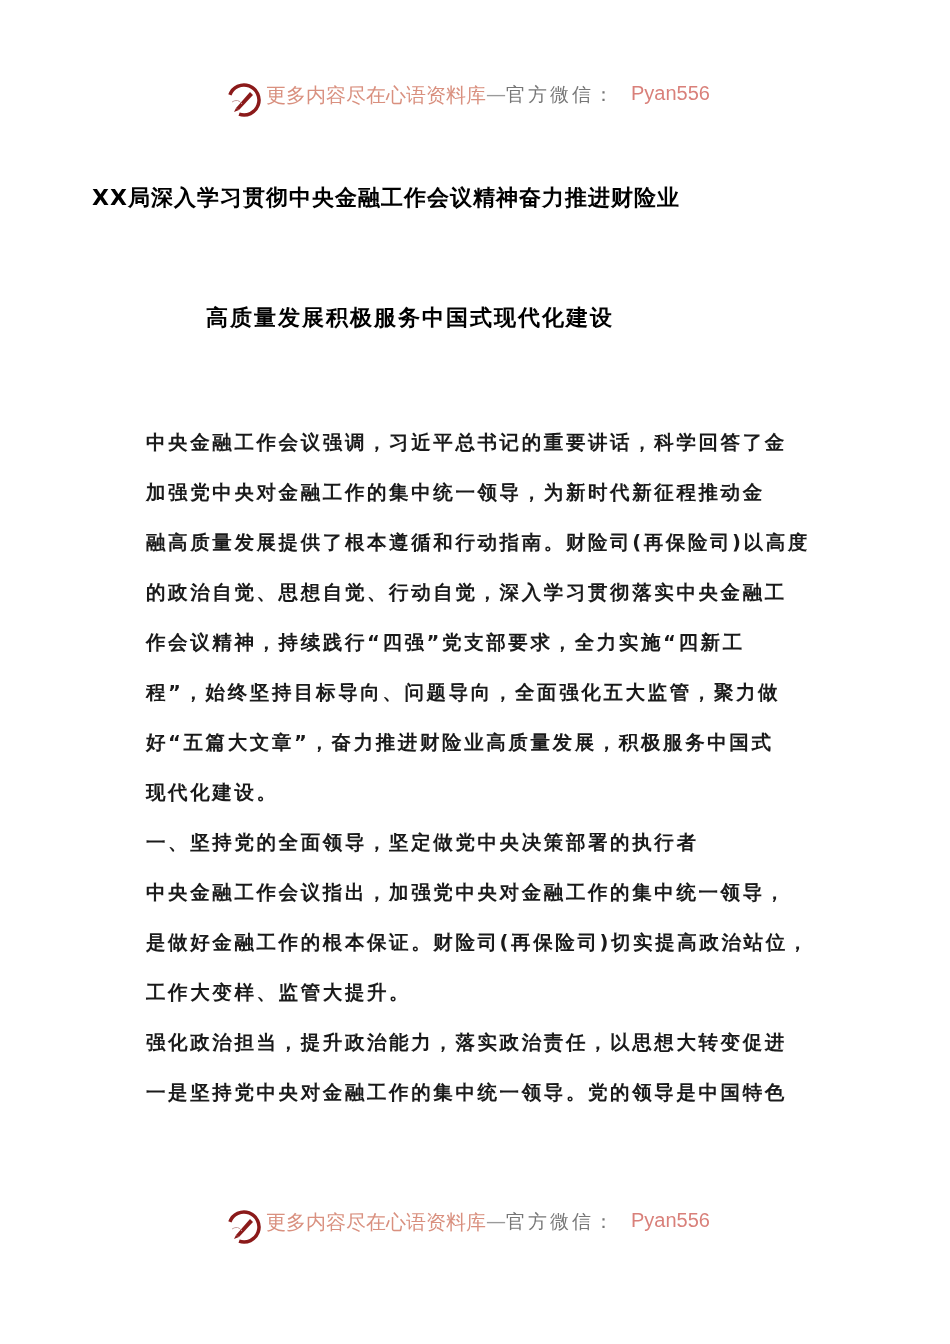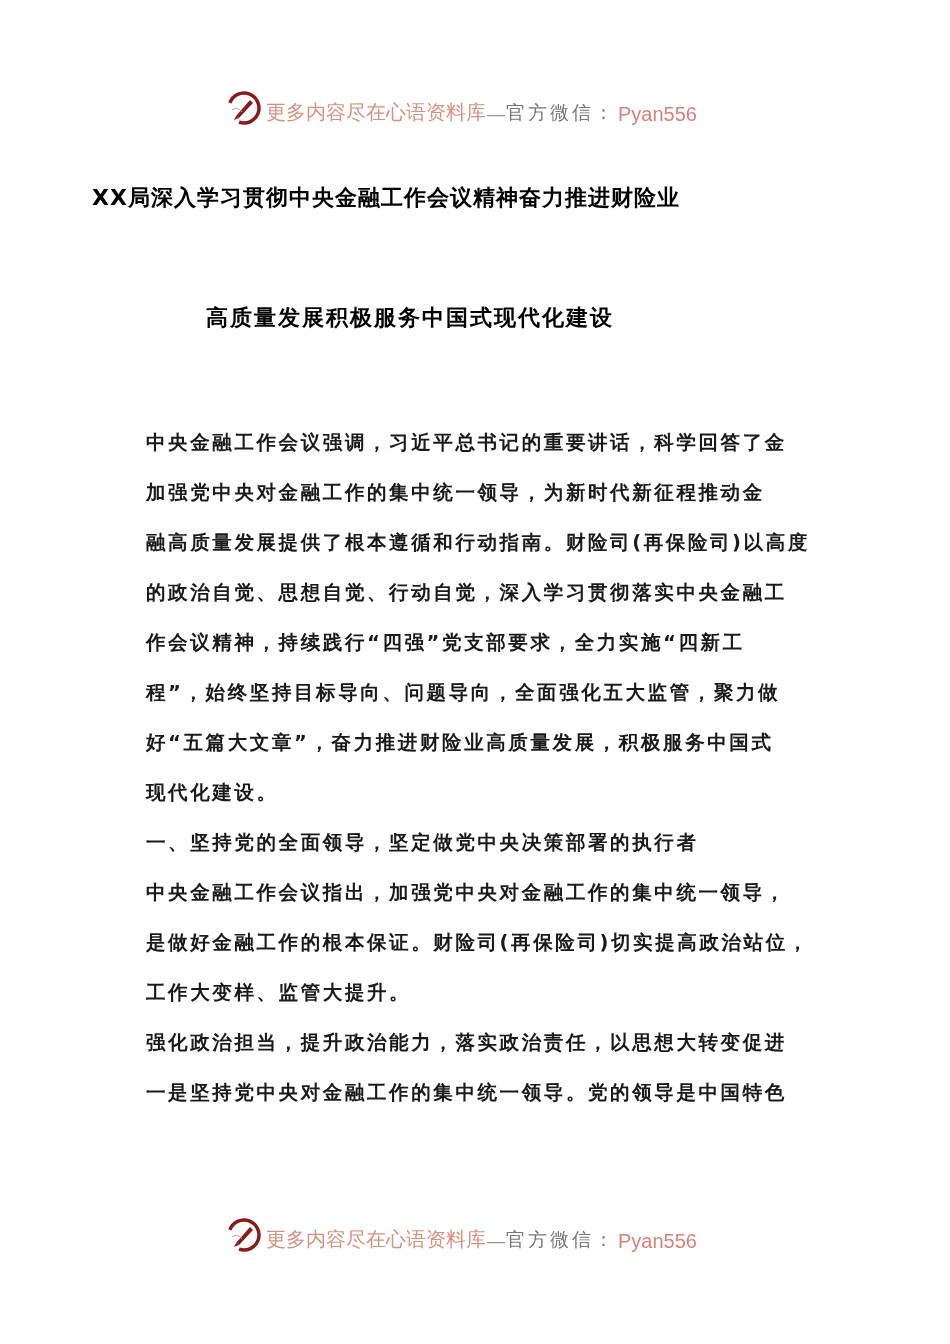--- a/index.html
+++ b/index.html
@@ -14,21 +14,21 @@
       overflow: hidden;
       font-family: "DejaVu Sans", sans-serif;
       color: #111;
     }
     .watermark {
       position: absolute;
       left: 226px;
       width: 500px;
       height: 44px;
       display: flex;
-      align-items: flex-end;
+      align-items: flex-start;
       white-space: nowrap;
     }
     .watermark.top { top: 82px; }
     .watermark.bottom { top: 1209px; }
     .wm-logo {
       width: 36px;
       height: 36px;
       margin-right: 4px;
       flex: 0 0 36px;
     }
@@ -46,21 +46,21 @@
     .wm-label {
       font-family: "DejaVu Serif", serif;
       font-size: 19px;
       color: #777777;
       letter-spacing: 3px;
     }
     .wm-id {
       font-family: "Liberation Sans", sans-serif;
       font-size: 20px;
       color: #d9807a;
-      margin-left: 2px;
+      margin-left: 15px;
     }
     .title-line {
       position: absolute;
       left: 0;
       width: 772px;
       text-align: center;
       font-family: "DejaVu Sans", sans-serif;
       font-weight: bold;
       font-size: 22px;
       color: #000;

